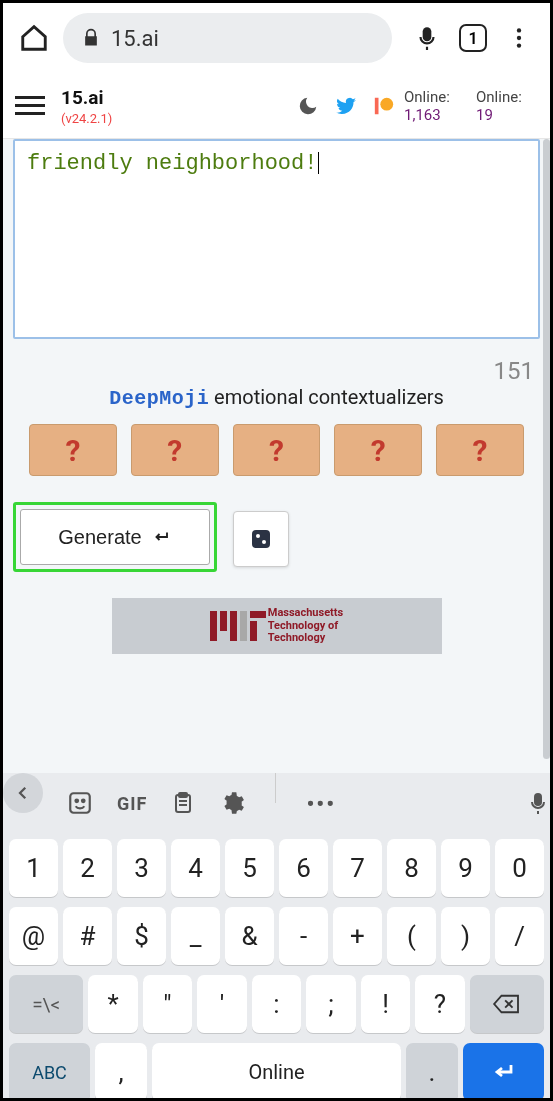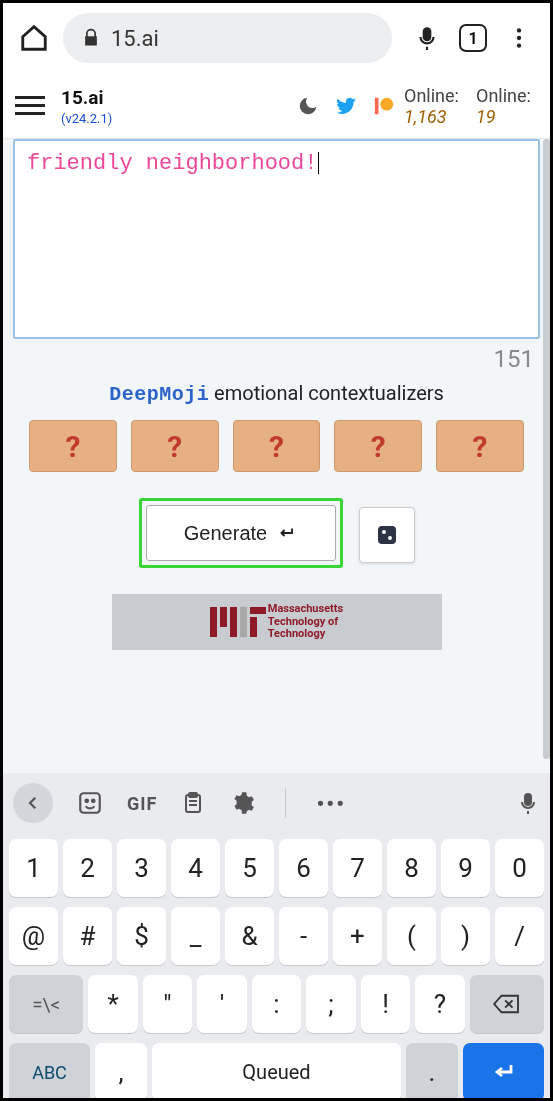--- a/index.html
+++ b/index.html
@@ -11,45 +11,45 @@
   .url-pill { flex: 1; background: #ebedef; border-radius: 32px; height: 50px; display: flex; align-items: center; padding: 0 18px; gap: 10px; color: #333; font-size: 22px; margin-right: 6px; }
   .url-pill svg.lock { width: 20px; height: 22px; }
   .mic-btn, .tabs-btn, .dots-btn { width: 34px; height: 34px; display:flex;align-items:center;justify-content:center; }
   .tabs-square { border: 2.5px solid #222; border-radius: 7px; width: 28px; height: 28px; display:flex;align-items:center;justify-content:center; font-size: 16px; font-weight: 600; }
   
   .site-header { display:flex; align-items:center; height: 66px; padding: 0 10px; border-bottom: 1px solid #e6e6e6; box-shadow: 0 1px 2px rgba(0,0,0,0.05); gap: 8px; }
   .hamburger { width: 34px; height: 30px; display:flex;flex-direction:column;justify-content:space-around; padding: 3px 2px; }
   .hamburger span { height: 3px; background:#222; }
   .site-title-block { display:flex; flex-direction:column; gap:2px; margin-left: 6px; }
   .site-title { font-weight: 700; font-size: 19px; color:#111; }
-  .site-version { color:#1d4ed8; font-size: 13px; }
+  .site-version { color:#ef4444; font-size: 13px; }
   .header-icons { display:flex; align-items:center; gap: 14px; margin-left: auto; }
-  .status-col { display:flex; flex-direction:column; font-size:18px; color:#333; min-width: 64px; }
+  .status-col { display:flex; flex-direction:column; font-size:15px; color:#333; min-width: 64px; }
   .status-col .label { color:#444; }
-  .status-col .value { color:#a16207;font-style:italic; }
+  .status-col .value { color:#701a75; }
   .moon-icon, .tw-icon, .pat-icon { width: 24px; height: 24px; display:flex;align-items:center;justify-content:center; }
   
   .main { background:#f3f6f8; padding: 0 10px 10px 10px; height: 634px; position:relative; }
-  .textarea-wrap { background:#fff; border: 2px solid #9cc0e8; border-radius: 2px; height: 200px; padding: 10px 12px; font-family: "Courier New", monospace; font-size: 22px; color:#ec4899; position:relative; margin-top: 0; }
+  .textarea-wrap { background:#fff; border: 2px solid #9cc0e8; border-radius: 2px; height: 200px; padding: 10px 12px; font-family: "Courier New", monospace; font-size: 22px; color:#4d7c0f; position:relative; margin-top: 0; }
   .textarea-wrap .cursor { display:inline-block; width: 1px; height: 22px; background:#000; vertical-align: middle; margin-left:1px; }
-  .char-count { text-align: right; color:#888; font-size: 24px; margin-top: 6px; padding-right: 6px; }
-  .deepmoji-line { text-align:center; font-size: 20px; margin-top: 8px; color:#222;}
+  .char-count { text-align: right; color:#888; font-size: 24px; margin-top: 18px; padding-right: 6px; }
+  .deepmoji-line { text-align:center; font-size: 20px; margin-top: 0; color:#222;}
   .deepmoji-line .dm { color:#2a64c9; font-weight:700; font-family: "Courier New", monospace; letter-spacing: 0.5px;}
   .emoji-row { display:flex; justify-content: space-between; margin: 14px 16px 0 16px; gap: 14px; }
   .emoji-box { flex:1; height: 52px; background:#e6b083; border:1px solid #c99b6e; border-radius:4px; display:flex;align-items:center;justify-content:center; font-size: 30px; font-weight:700; color:#c23a2e; }
-  .gen-row { display:flex; justify-content:center; gap: 16px; margin-top: 26px;}
+  .gen-row { display:flex; gap: 16px; margin-top: 26px;}
   .gen-wrap { border: 3px solid #37d636; border-radius:3px; padding: 4px; }
   .gen-btn { background:#fff; border:1px solid #aaa; width: 190px; height: 56px; font-size:20px; display:flex;align-items:center;justify-content:center; gap:8px; color:#222; border-radius:3px;}
   .dice-btn { background:#fff; border:1px solid #ccc; width:56px; height:56px; border-radius:4px; display:flex;align-items:center;justify-content:center; box-shadow: 0 1px 3px rgba(0,0,0,0.12); align-self:center; margin-top:4px; }
   .mit-bar { background:#c8ccd1; width: 330px; height: 56px; margin: 26px auto 0 auto; display:flex; align-items:center; justify-content:center; gap: 2px; }
   .mit-text { font-size: 11px; font-weight:700; color:#8f1a27; line-height:1.15; }
   .side-scroll { position:absolute; right:0; top:0; width:7px; height: 620px; background:#c9cdd1; border-radius:4px;}
   
   .keyboard { background:#e9ebee; height: 396px; display:flex; flex-direction:column;}
-  .kb-top { height: 60px; display:flex; align-items:center; padding: 0 10px; gap: 24px; }
+  .kb-top { height: 60px; display:flex; padding: 0 0; gap: 24px; }
   .kb-chevron { width: 40px; height: 40px; border-radius:50%; background:#d3d6da; display:flex;align-items:center;justify-content:center; font-size:20px; color:#555;}
   .kb-tool { color:#555; display:flex;align-items:center;justify-content:center; }
   .kb-tool.gif { font-weight:700; letter-spacing:1px; font-size:18px;}
   .kb-top .sep { width:1px; height:30px; background:#ccc; margin: 0 6px;}
   .kb-top .dots { font-size:22px; font-weight:700; letter-spacing:2px;}
   .kb-rows { flex:1; display:flex; flex-direction:column; gap: 10px; padding: 6px 6px 10px 6px;}
   .kb-row { display:flex; gap: 5px; }
   .key { background:#fff; border-radius:7px; flex:1; height:58px; display:flex;align-items:center;justify-content:center; font-size:26px; color:#222; box-shadow: 0 1px 0 rgba(0,0,0,0.15);}
   .key.gray { background:#cfd3d8; }
   .key.small-text { font-size:19px; color:#555; }
@@ -264,21 +264,21 @@
         <svg viewBox="0 0 32 24" fill="none" stroke="#333" stroke-width="2">
             <path d="M10 3h18v18H10L2 12 10 3z"></path>
             <line x1="14" y1="8" x2="22" y2="16"></line>
             <line x1="22" y1="8" x2="14" y2="16"></line>
           </svg>
       </div>
     </div>
     <div class="kb-row r4">
       <div class="key gray abc">ABC</div>
       <div class="key comma">,</div>
-      <div class="key space">Queued</div>
+      <div class="key space">Online</div>
       <div class="key gray period">.</div>
       <div class="key enter">
         <svg viewBox="0 0 24 24" width="28" height="24" fill="none" stroke="#fff" stroke-width="2.8">
             <path d="M20 5v7H7"></path>
             <path d="M11 8l-5 4 5 4"></path>
           </svg>
       </div>
     </div>
   </div>
 </div>

